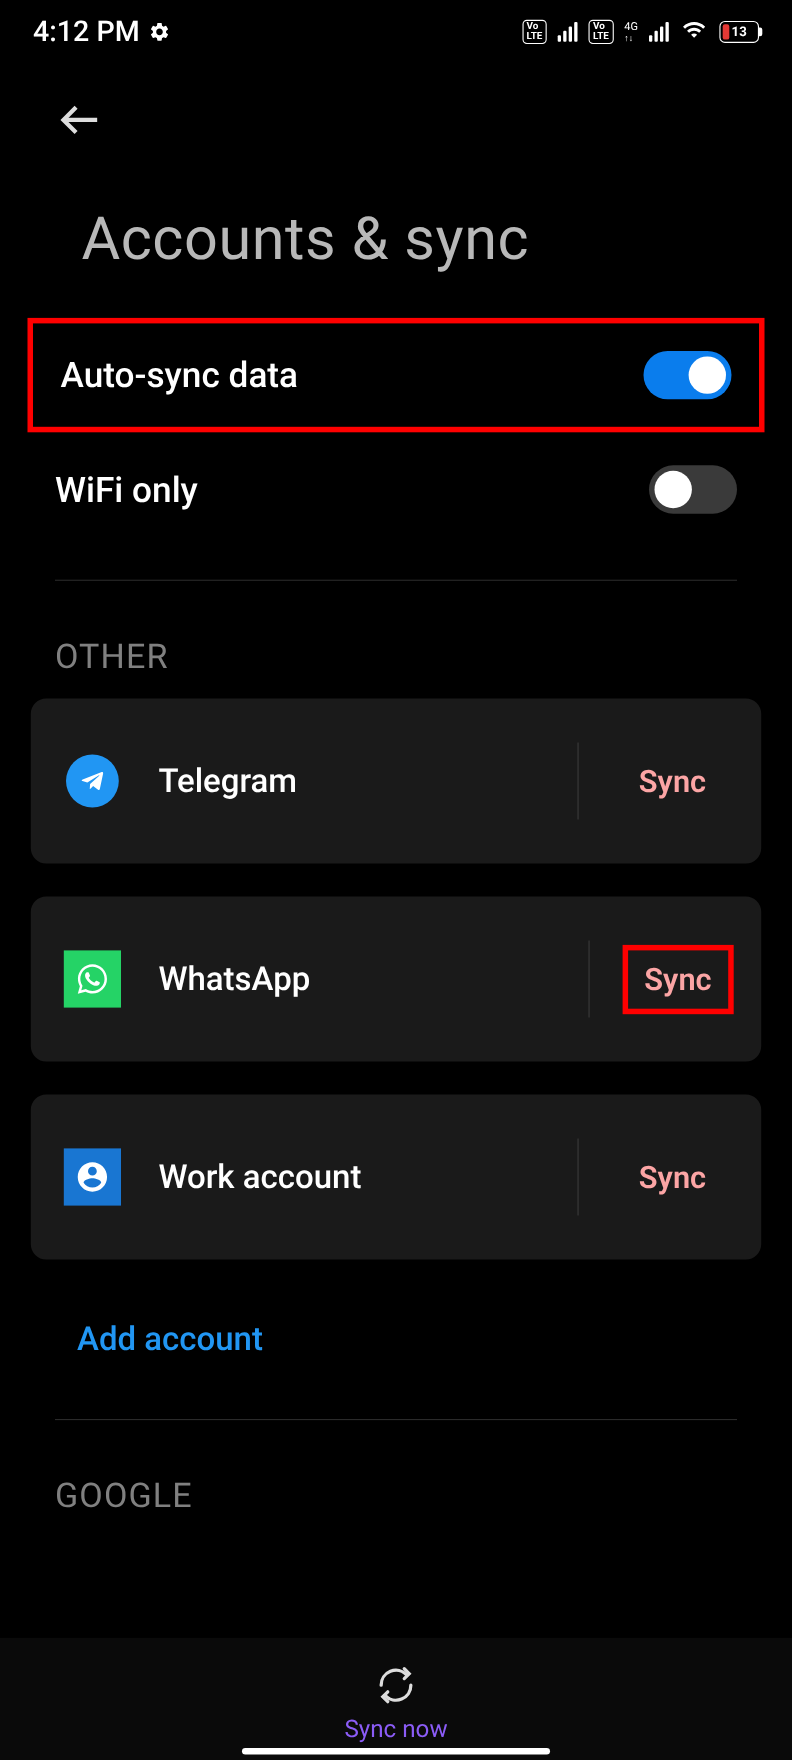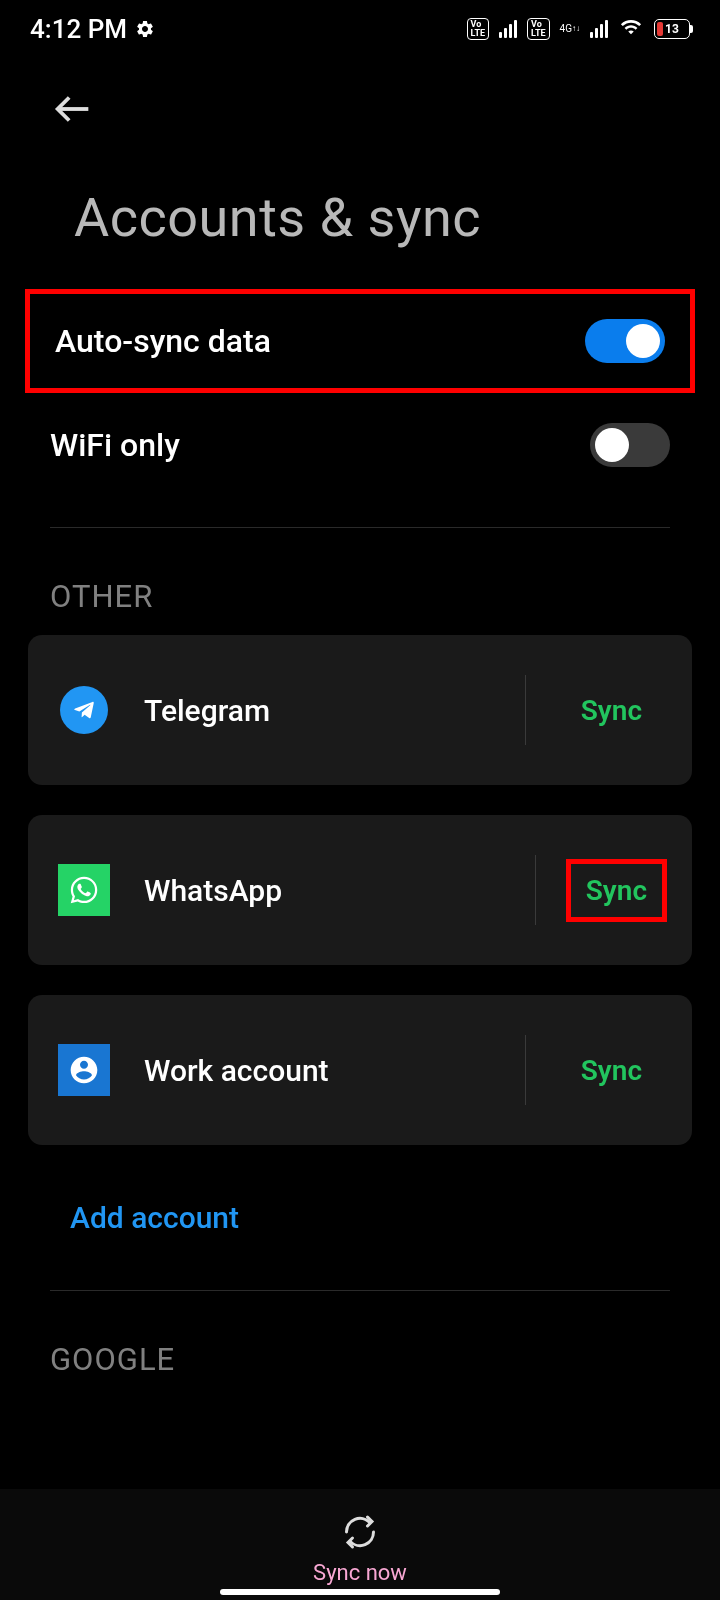--- a/index.html
+++ b/index.html
@@ -209,21 +209,21 @@
       font-weight: 500;
     }
     .vertical-divider {
       width: 1px;
       height: 70px;
       background: #3a3a3a;
       margin: 0 35px;
     }
     .sync-btn {
       font-size: 28px;
-      color: #22c55e;
+      color: #fca5a5;
       font-weight: 600;
       padding: 15px 20px;
       min-width: 90px;
       text-align: center;
     }
     .sync-highlight {
       border: 5px solid #ff0000;
       padding: 10px 15px;
       margin: -5px -5px;
     }
@@ -244,21 +244,21 @@
       flex-direction: column;
       align-items: center;
       gap: 10px;
     }
     .sync-icon {
       width: 36px;
       height: 36px;
     }
     .sync-now-label {
       font-size: 22px;
-      color: #f9a8d4;
+      color: #8b5cf6;
     }
     .home-indicator {
       position: absolute;
       bottom: 5px;
       left: 50%;
       transform: translateX(-50%);
       width: 280px;
       height: 6px;
       background: #fff;
       border-radius: 3px;
@@ -283,21 +283,21 @@
   </div>
   <div class="status-right">
     <span class="volte-badge">Vo<br>LTE</span>
     <span class="signal-bars">
       <span style="height:6px"></span>
         <span style="height:10px"></span>
         <span style="height:14px"></span>
         <span style="height:18px"></span>
     </span>
     <span class="volte-badge">Vo<br>LTE</span>
-    <span style="display:flex;flex-direction:row;">
+    <span style="display:flex;flex-direction:column;">
       <span class="net-4g">4G</span>
       <span style="font-size:8px;">↑↓</span>
     </span>
     <span class="signal-bars">
       <span style="height:6px"></span>
         <span style="height:10px"></span>
         <span style="height:14px"></span>
         <span style="height:18px"></span>
     </span>
     <span>

